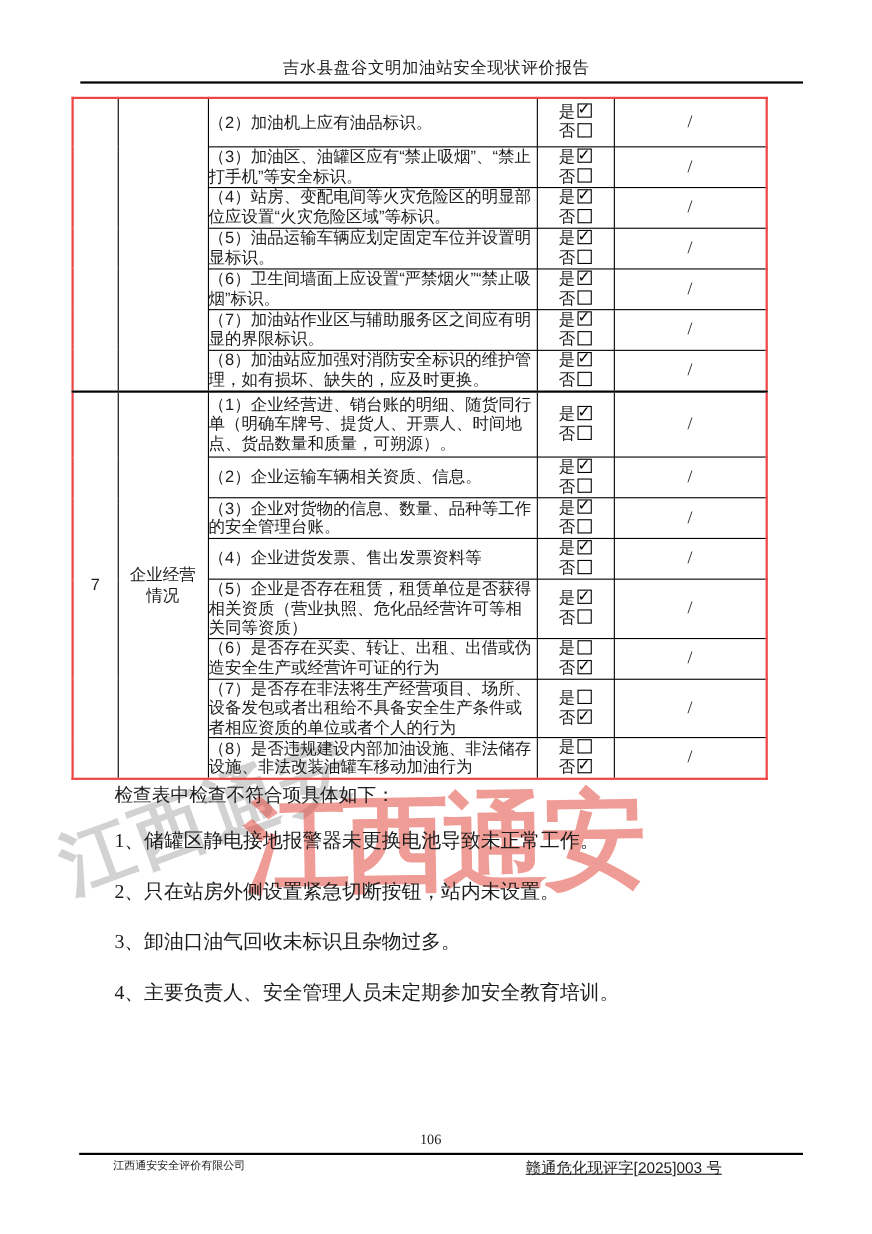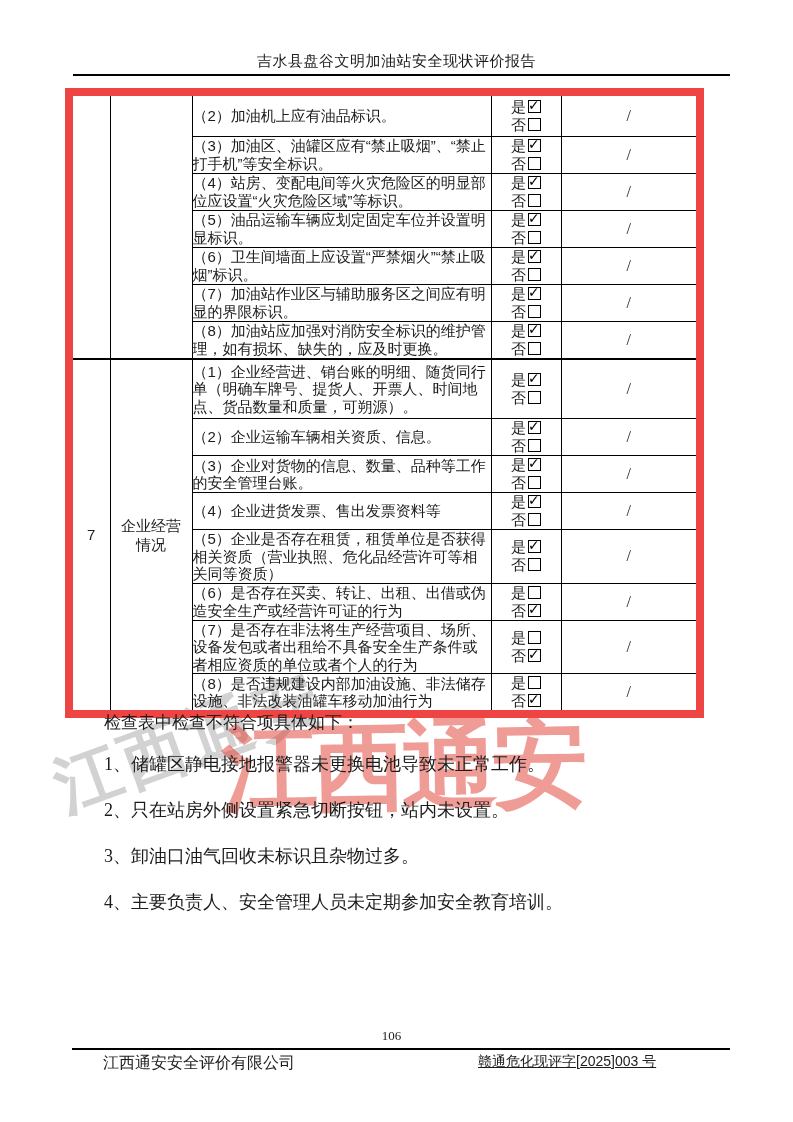--- a/index.html
+++ b/index.html
@@ -22,21 +22,21 @@
       font-family:"Liberation Sans","DejaVu Sans",sans-serif;}
   .wm-red{left:222px;top:703px;font-size:96px;font-weight:700;letter-spacing:-6px;opacity:.5;transform:rotate(-1deg);}
   .wm-gray{left:42px;top:748px;font-size:66px;font-weight:700;letter-spacing:4px;opacity:.38;transform:rotate(-20deg);transform-origin:left top;}
   
   table.checklist{
     position:absolute;left:65px;top:88px;width:631px;z-index:2;
     border-collapse:collapse;table-layout:fixed;background:transparent;
     font-family:"Liberation Sans","DejaVu Sans",sans-serif;font-size:15px;
   }
   table.checklist td{border:1px solid #000;padding:0;vertical-align:middle;}
-  table.checklist{border:8px solid #ef4444;}
+  table.checklist{border:2px solid #ef4444;}
   tr.sec-start td{border-top-width:2px;}
   td.seq{ text-align:center;font-size:15px;}
   td.cat{ text-align:center;font-size:15px;}
   td.cat .catw{width:64px;margin:0 auto;line-height:19px;}
   td.item{padding:2px 4px 2px 5px;line-height:17.5px;text-align:left;}
   td.yn{text-align:center;}
   .ynl{line-height:18px;white-space:nowrap;}
   .cb{
     display:inline-block;width:11px;height:11px;border:1.5px solid #000;
     margin-left:2px;vertical-align:-1px;position:relative;background:#fff;
@@ -45,21 +45,21 @@
     content:"\2713";position:absolute;left:-1px;top:-3px;font-size:14px;
     font-weight:700;line-height:14px;color:#000;
   }
   td.slash{text-align:center;font-family:"Liberation Serif","DejaVu Serif",serif;font-size:16px;}
   
   .notes{left:104px;top:711px;width:620px;z-index:2;}
   .note-intro{font-size:17px;line-height:23px;margin-bottom:18px;}
   .note-item{font-size:18px;line-height:24px;margin-bottom:22px;}
   
   .pageno{left:0;right:10px;top:1028px;text-align:center;font-size:13px;z-index:2;}
-  .footer-left{left:103px;top:1053px;font-size:16px;z-index:2;
+  .footer-left{left:103px;top:1053px;font-size:10px;z-index:2;
     font-family:"Liberation Sans","DejaVu Sans",sans-serif;}
   .footer-right{left:478px;top:1053px;font-size:14px;z-index:2;
     font-family:"Liberation Sans","DejaVu Sans",sans-serif;text-decoration:underline;}
 </style>
 </head>
 <body>
 
 <div class="abs title">吉水县盘谷文明加油站安全现状评价报告</div>
 <div class="abs rule rule-top"></div>
 

